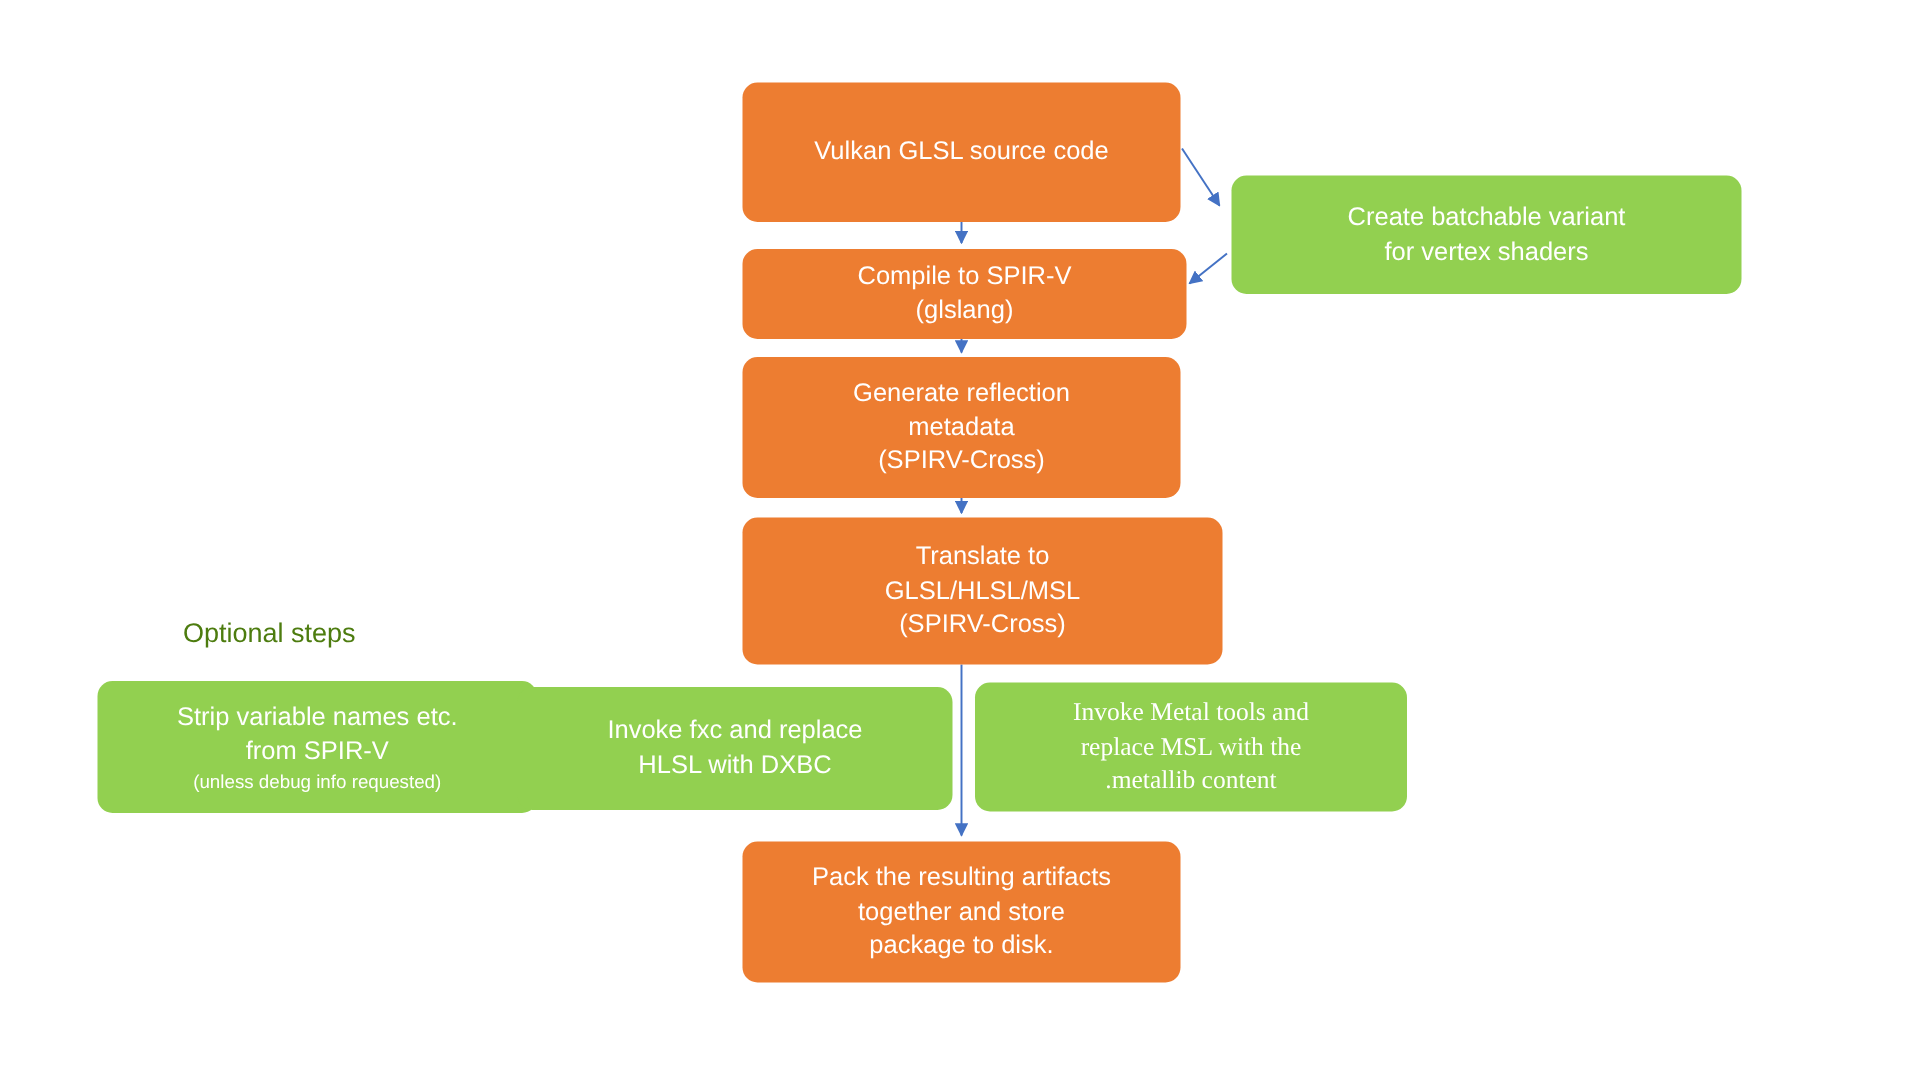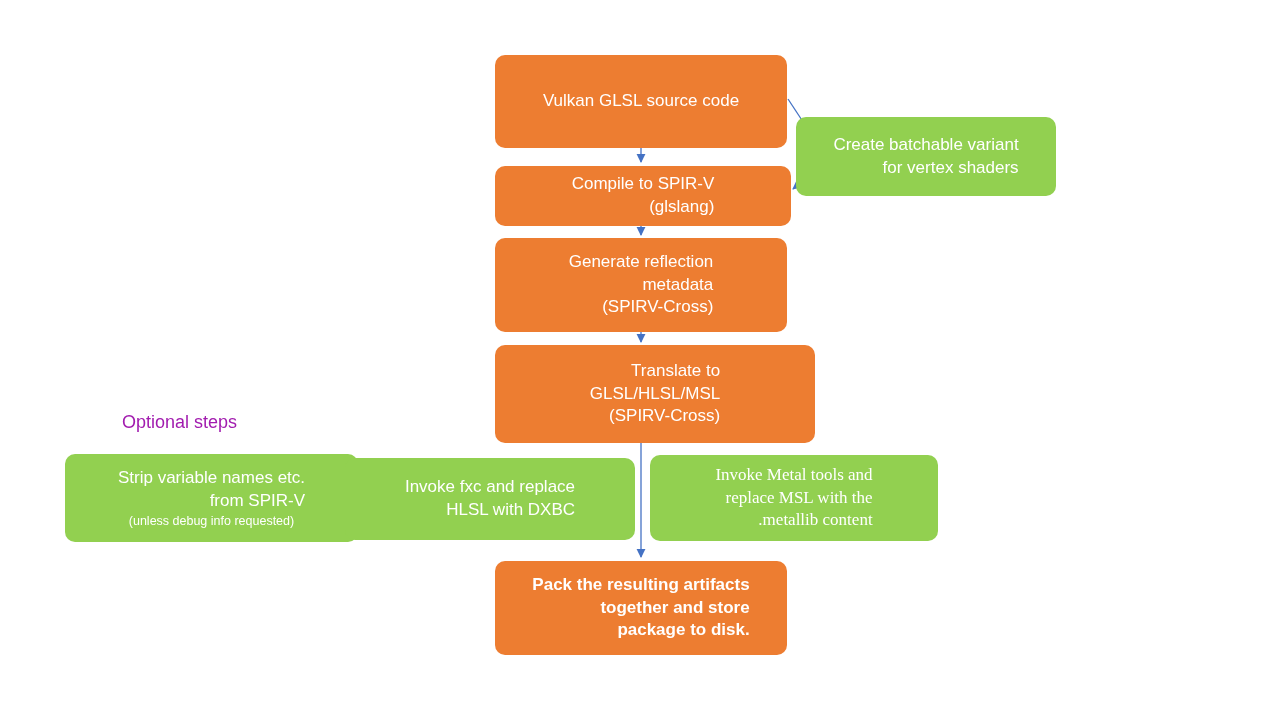--- a/index.html
+++ b/index.html
@@ -21,36 +21,36 @@
     justify-content: center;
     text-align: center;
     color: #ffffff;
     font-size: 17px;
     line-height: 1.35;
     padding: 4px 12px;
     box-sizing: border-box;
   }
   .orange { background: var(--orange, #ED7D31); }
   .green  { background: var(--green,  #92D050); }
-  .label  { white-space: pre-line; text-align: right; }
+  .label  { white-space: pre-line; }
   .note   { white-space: pre-line; font-size: 12.5px; line-height: 1.3; }
   .optional-label {
     position: absolute;
     left: 122px;
     top: 412px;
-    color: #a21caf;
+    color: #4d7c0f;
     font-size: 18px;
   }
   
   #n-vulkan    { left: 495px; top: 55px;  width: 292px; height: 93px; }
   #n-compile   { left: 495px; top: 166px; width: 296px; height: 60px; }
   #n-reflect   { left: 495px; top: 238px; width: 292px; height: 94px; }
   #n-translate { left: 495px; top: 345px; width: 320px; height: 98px; }
-  #n-pack      { left: 495px; top: 561px; width: 292px; height: 94px; font-weight: bold; }
-  #n-batch     { left: 796px; top: 117px; width: 260px; height: 79px; }
+  #n-pack      { left: 495px; top: 561px; width: 292px; height: 94px; }
+  #n-batch     { left: 821px; top: 117px; width: 340px; height: 79px; }
   #n-strip     { left: 38px;  top: 454px; width: 293px; height: 88px; margin-left: 27px; }
   #n-fxc       { left: 345px; top: 458px; width: 290px; height: 82px; }
   #n-metal     { left: 650px; top: 455px; width: 288px; height: 86px; font-family: Liberation Serif, serif; }
   #n-opt       { left: 955px; top: 458px; width: 287px; height: 82px; }
 </style>
 </head>
 <body>
 
 <div class="canvas">
 

